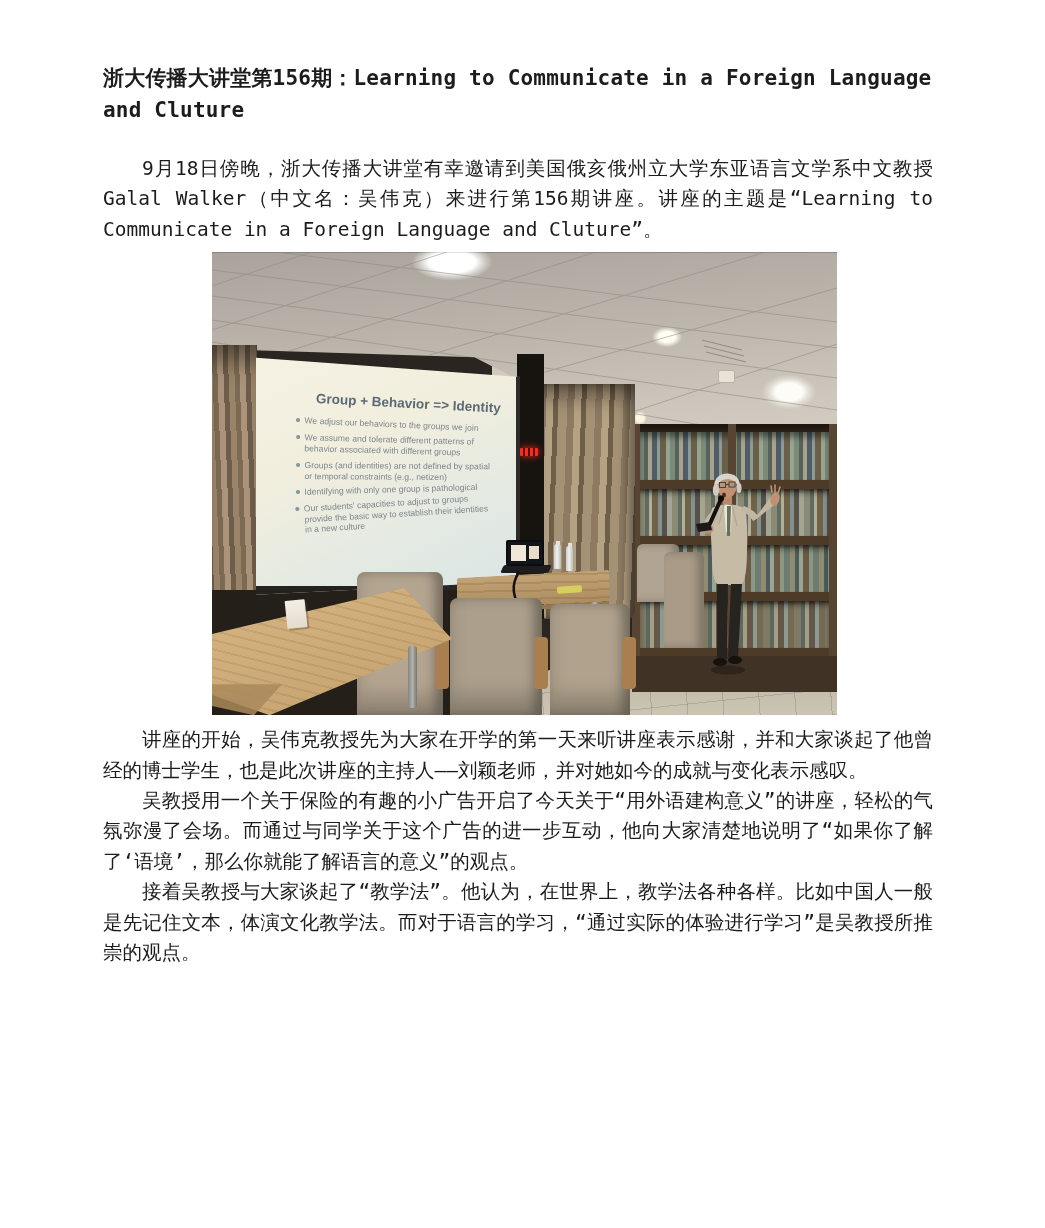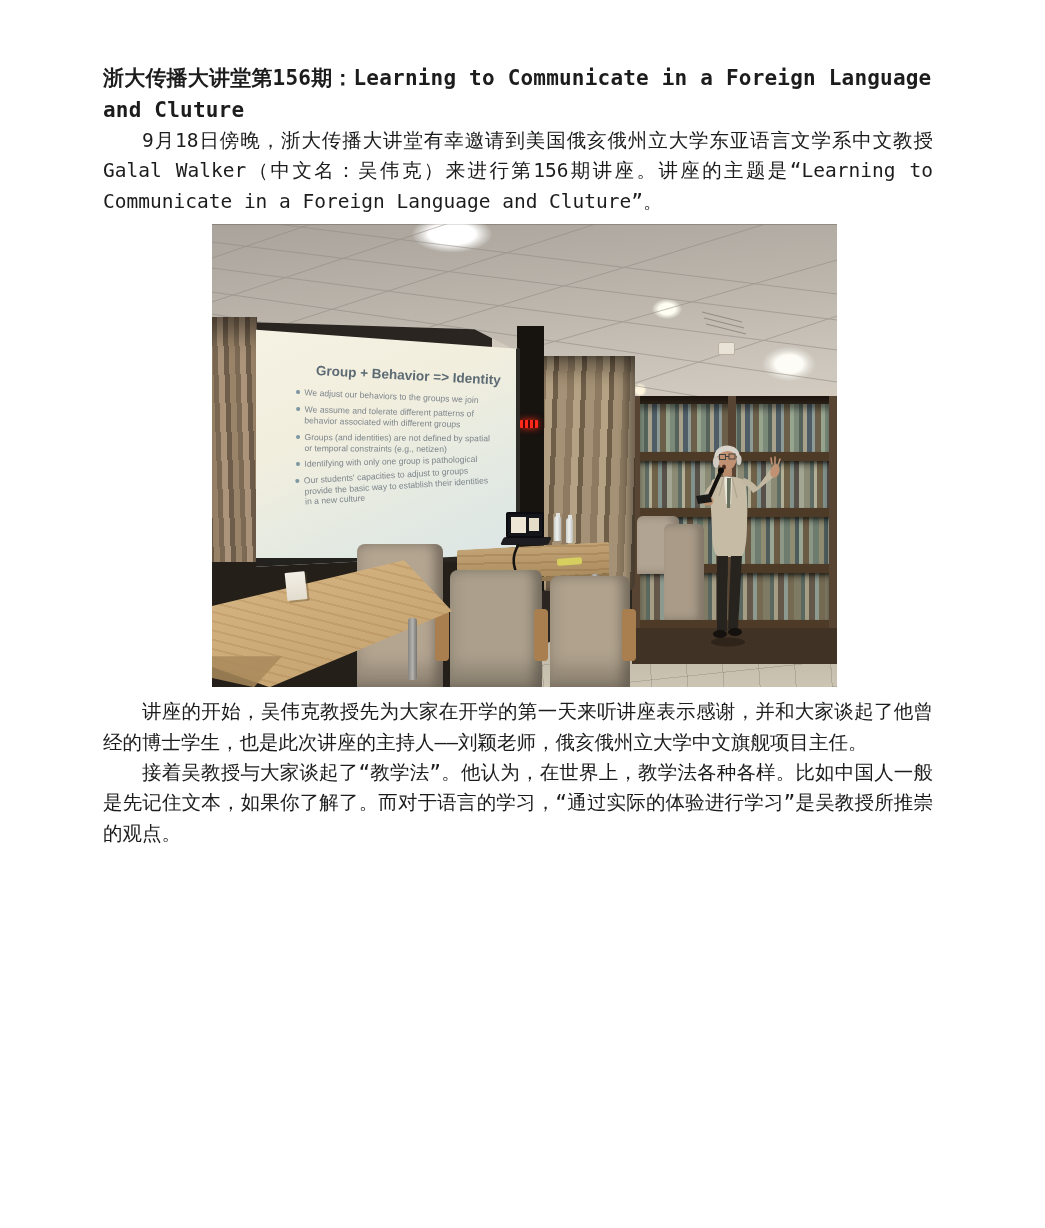--- a/index.html
+++ b/index.html
@@ -5,21 +5,21 @@
   * { margin:0; padding:0; box-sizing:border-box; }
   html,body { background:#ffffff; }
   body { width:1045px; height:1228px; position:relative; overflow:hidden;
          font-family:"DejaVu Sans Mono","Liberation Serif",serif; color:#1c1c1c; }
   .page { position:absolute; inset:0; background:#ffffff; padding:0 112px 0 103px; }
 
   .doc-title { margin-top:62px; font-size:21px; line-height:32px; font-weight:700;
                text-align:left; letter-spacing:.2px; }
   .doc-subtitle { font-size:20px; line-height:31px; font-weight:400; text-align:center; }
   p.doc-para { font-size:19.5px; line-height:30.4px; text-indent:2em; text-align:justify; }
-  p.doc-para.first { }
+  p.doc-para.first { margin-top:28px; }
 
   
   figure.photo { position:relative; width:625px; height:463px; margin:7px 0 10px 109px;
                  overflow:hidden; background:#2a2520; }
   .ph { position:absolute; }
 
   .wall-right { left:280px; top:88px; right:0; height:125px; background:#d2cbbd; }
   .wall-speaker { left:506px; top:118px; width:17px; height:13px; background:#e9e3d7;
                   border:1px solid #b9b2a4; border-radius:2px; }
 
@@ -296,16 +296,17 @@
 
     <div class="ph table-left">
       <div class="tlf-top"></div>
       <div class="tlf-edge"></div>
       <div class="tlf-leg"></div>
       <div class="tissue-box"></div>
     </div>
 
   </figure>
 
-  <p class="doc-para">讲座的开始，吴伟克教授先为大家在开学的第一天来听讲座表示感谢，并和大家谈起了他曾经的博士学生，也是此次讲座的主持人——刘颖老师，俄亥俄州立大学中文旗舰项目主任。</p>
-  <p class="doc-para">接着吴教授与大家谈起了“教学法”。他认为，在世界上，教学法各种各样。比如中国人一般是先记住文本，如果你了解了。而对于语言的学习，“通过实际的体验进行学习”是吴教授所推崇的观点。</p>
+  <p class="doc-para">讲座的开始，吴伟克教授先为大家在开学的第一天来听讲座表示感谢，并和大家谈起了他曾经的博士学生，也是此次讲座的主持人——刘颖老师，并对她如今的成就与变化表示感叹。</p>
+  <p class="doc-para">吴教授用一个关于保险的有趣的小广告开启了今天关于“用外语建构意义”的讲座，轻松的气氛弥漫了会场。而通过与同学关于这个广告的进一步互动，他向大家清楚地说明了“如果你了解了‘语境’，那么你就能了解语言的意义”的观点。</p>
+  <p class="doc-para">接着吴教授与大家谈起了“教学法”。他认为，在世界上，教学法各种各样。比如中国人一般是先记住文本，体演文化教学法。而对于语言的学习，“通过实际的体验进行学习”是吴教授所推崇的观点。</p>
 
 </div>
 
 </body></html>

